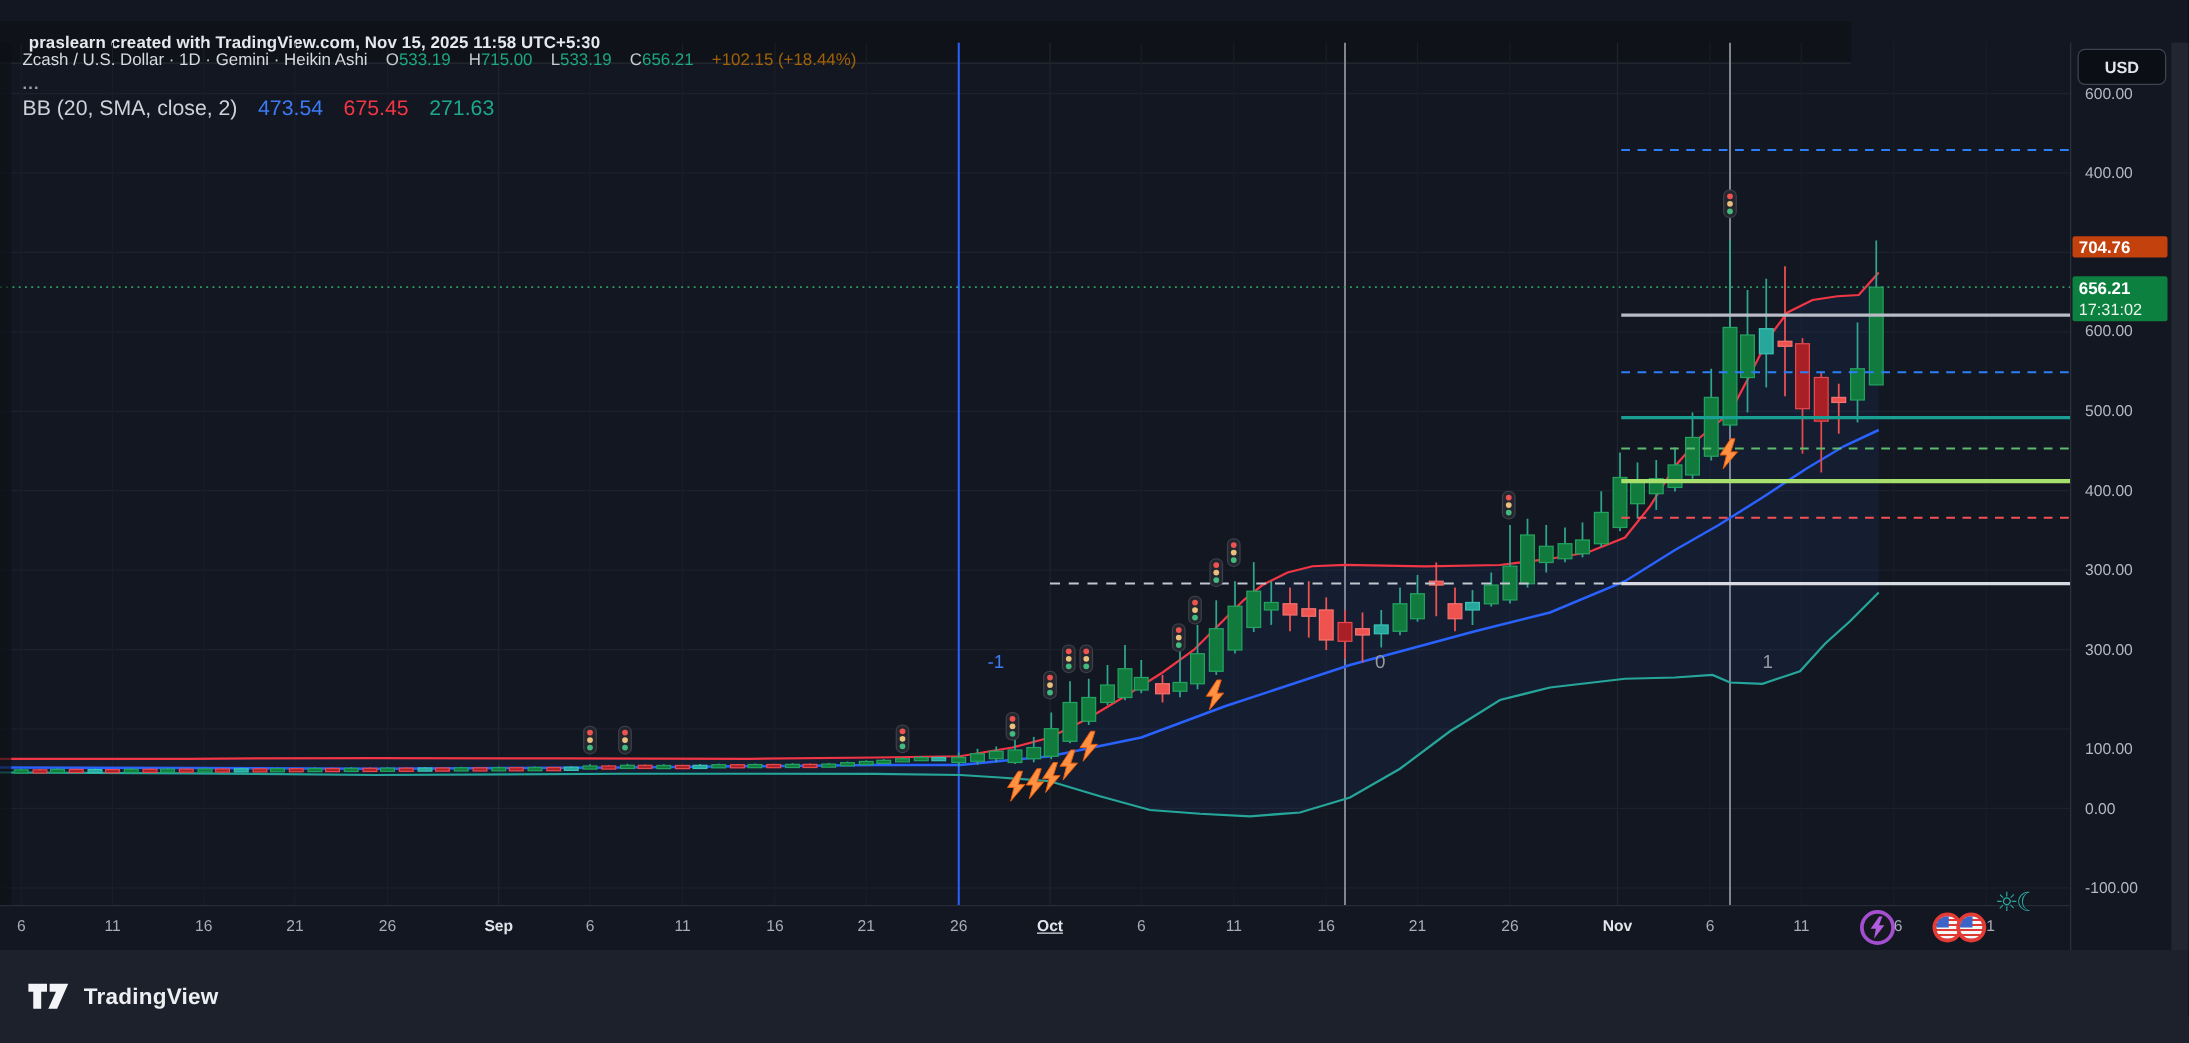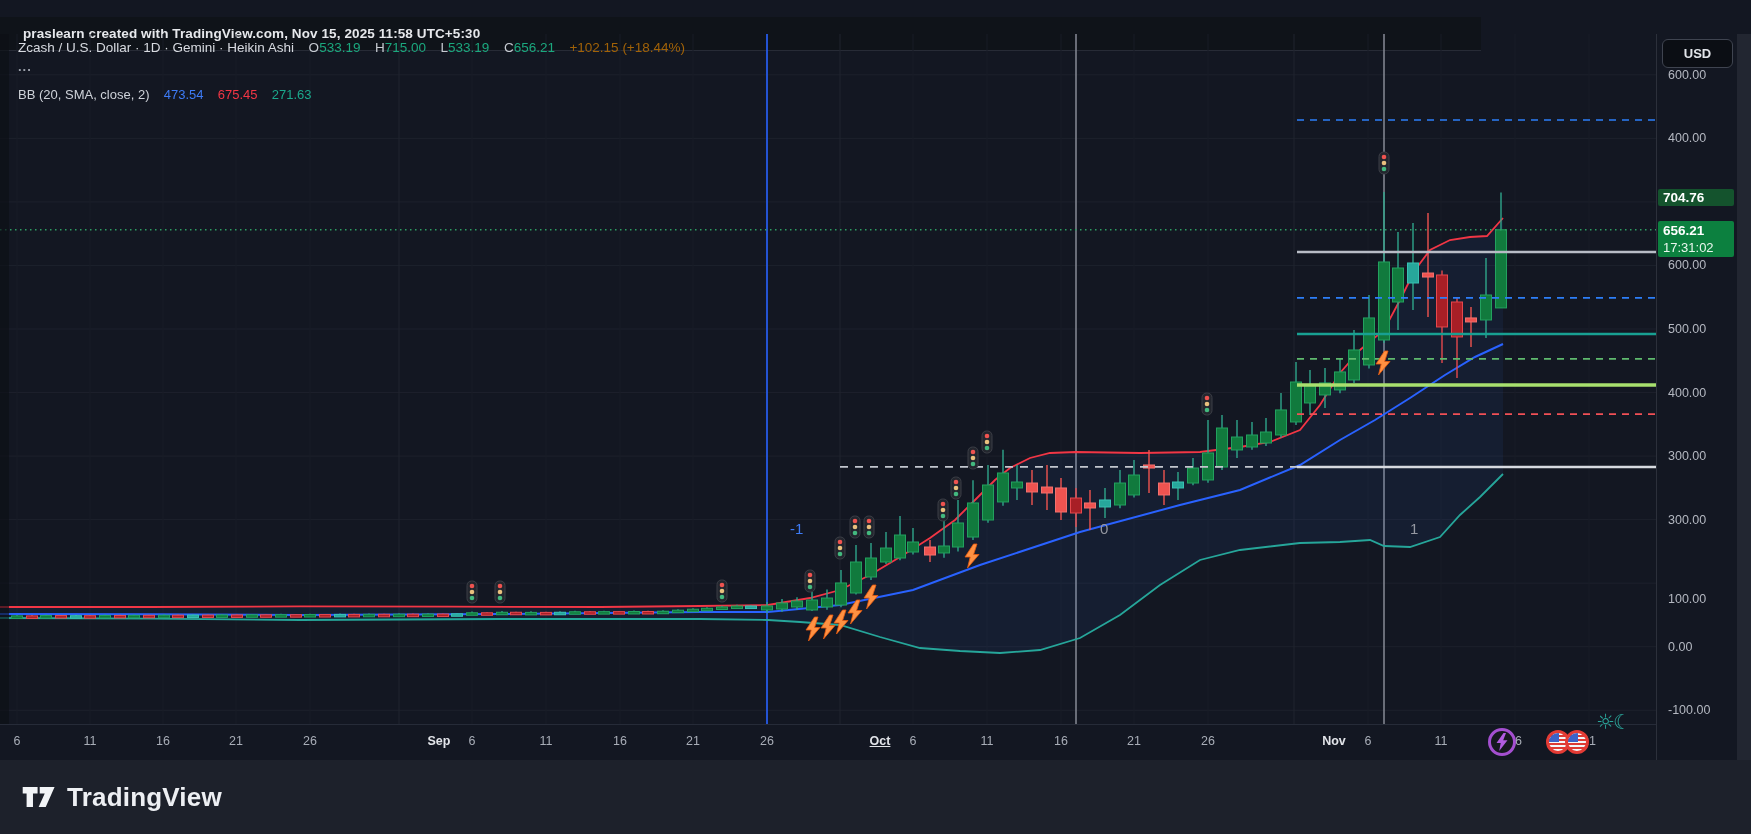--- a/index.html
+++ b/index.html
@@ -19,52 +19,52 @@
   }
   
   .chart-pane { position:absolute; left:0; top:34px; width:1656px; height:690px; }
   .left-strip { position:absolute; left:0; top:34px; width:9px; height:690px; background:#0d1016; opacity:.65; }
   svg.plot { position:absolute; left:0; top:0; }
   
   .legend { position:absolute; left:18px; top:6px; z-index:5; }
   .legend .row1 { font-size:13.5px; color:#d7dae0; white-space:nowrap; }
   .legend .row1 .val { }
   .legend .dots { color:#9ca1ab; font-size:13px; font-weight:700; margin-top:4px; letter-spacing:1px;}
-  .legend .row3 { font-size:13px; color:#ced2d9; margin-top:13px; white-space:nowrap;}
+  .legend .row3 { font-size:17px; color:#ced2d9; margin-top:3px; white-space:nowrap;}
   .legend .sp { display:inline-block; width:7px; }
   
   .time-axis {
     position:absolute; left:0; top:724px; width:1656px; height:36px;
     background:#131722; border-top:1px solid #262b38;
   }
   .time-tick { position:absolute; top:9px; transform:translateX(-50%); font-size:12.5px; color:#a8adb7; }
-  .time-tick.month { color:#e2e4e9; font-weight:700;margin-left:40px; }
+  .time-tick.month { color:#e2e4e9; font-weight:700; }
   
   .price-axis {
     position:absolute; left:1656px; top:34px; width:81px; height:726px;
     background:#131722; border-left:1px solid #2c303b;
   }
   .right-gutter { position:absolute; left:1737px; top:34px; width:14px; height:726px; background:#222631; }
   .price-tick { position:absolute; left:11px; transform:translateY(-50%); font-size:12.5px; color:#b4b8c1; }
   .usd-btn {
     position:absolute; left:5px; top:5px; width:71px; height:29px;
     background:#0b0e14; border:1px solid #3f4450; border-radius:6px;
     color:#e2e5ea; font-size:13px; font-weight:700;
     display:flex; align-items:center; justify-content:center;
   }
   .badge { position:absolute; left:1px; width:76px; border-radius:2px; color:#fff; text-align:left; padding:1px 0 1px 5px; }
-  .badge.red { background:#14532d; font-size:13.5px; font-weight:700; }
+  .badge.red { background:#c2410c; font-size:13.5px; font-weight:700; }
   .badge.green { background:#0c803f; font-size:13.5px; font-weight:700; line-height:17px;}
   .badge .cd { font-weight:400; font-size:13px; color:#eaf6ee; }
   
   .footer {
     position:absolute; left:0; top:760px; width:1751px; height:74px;
     background:#1d212b; display:flex; align-items:center; padding-left:22px; gap:11px;
   }
-  .tv-logo-text { color:#edeff3; font-size:26px; font-weight:700; letter-spacing:.2px; }
+  .tv-logo-text { color:#edeff3; font-size:18px; font-weight:700; letter-spacing:.2px; }
   
   .corner-icons { position:absolute; z-index:4; }
   .bolt-circle {
     position:absolute; left:1488px; top:694px; width:28px; height:28px; border-radius:50%;
     border:3px solid #a44fd0; background:#16181f; display:flex; align-items:center; justify-content:center;
   }
   .flag-dot { position:absolute; width:24px; height:24px; border-radius:50%;
     border:3px solid #e43b35; overflow:hidden;
     background:repeating-linear-gradient(180deg,#f4f6f8 0 2px,#dd3a33 2px 4px); }
   .flag-dot .canton { position:absolute; left:0; top:0; width:10px; height:9px; background:#3c63c8; }

